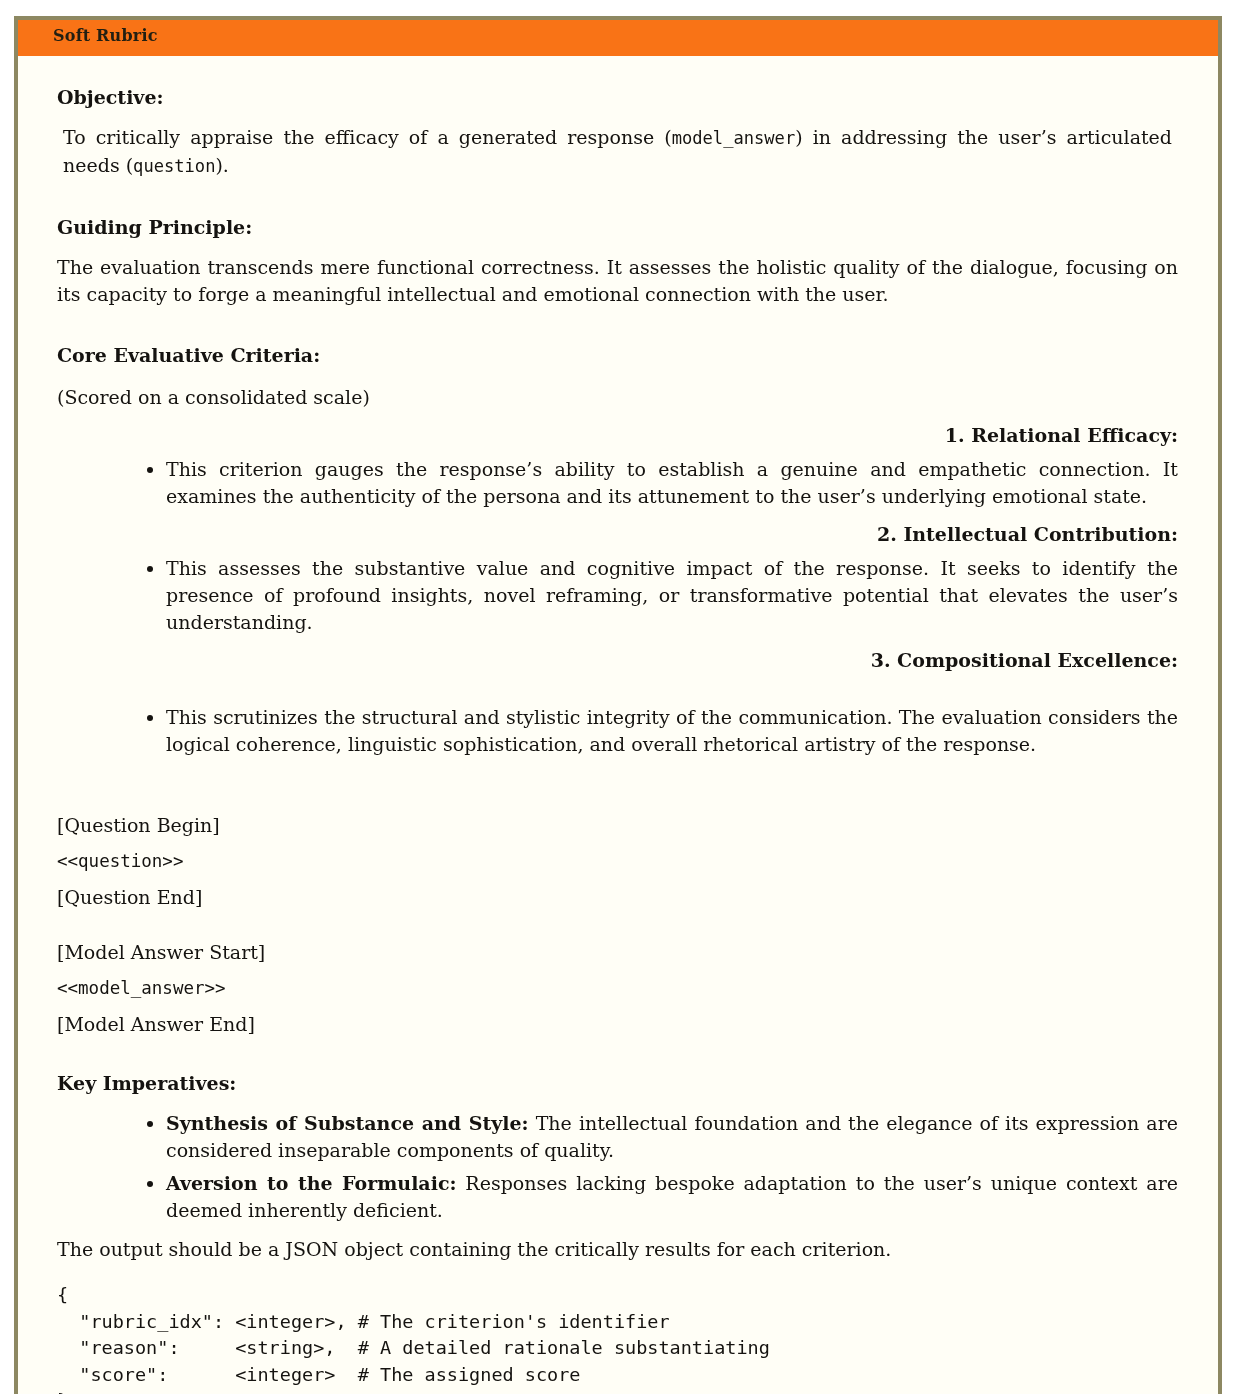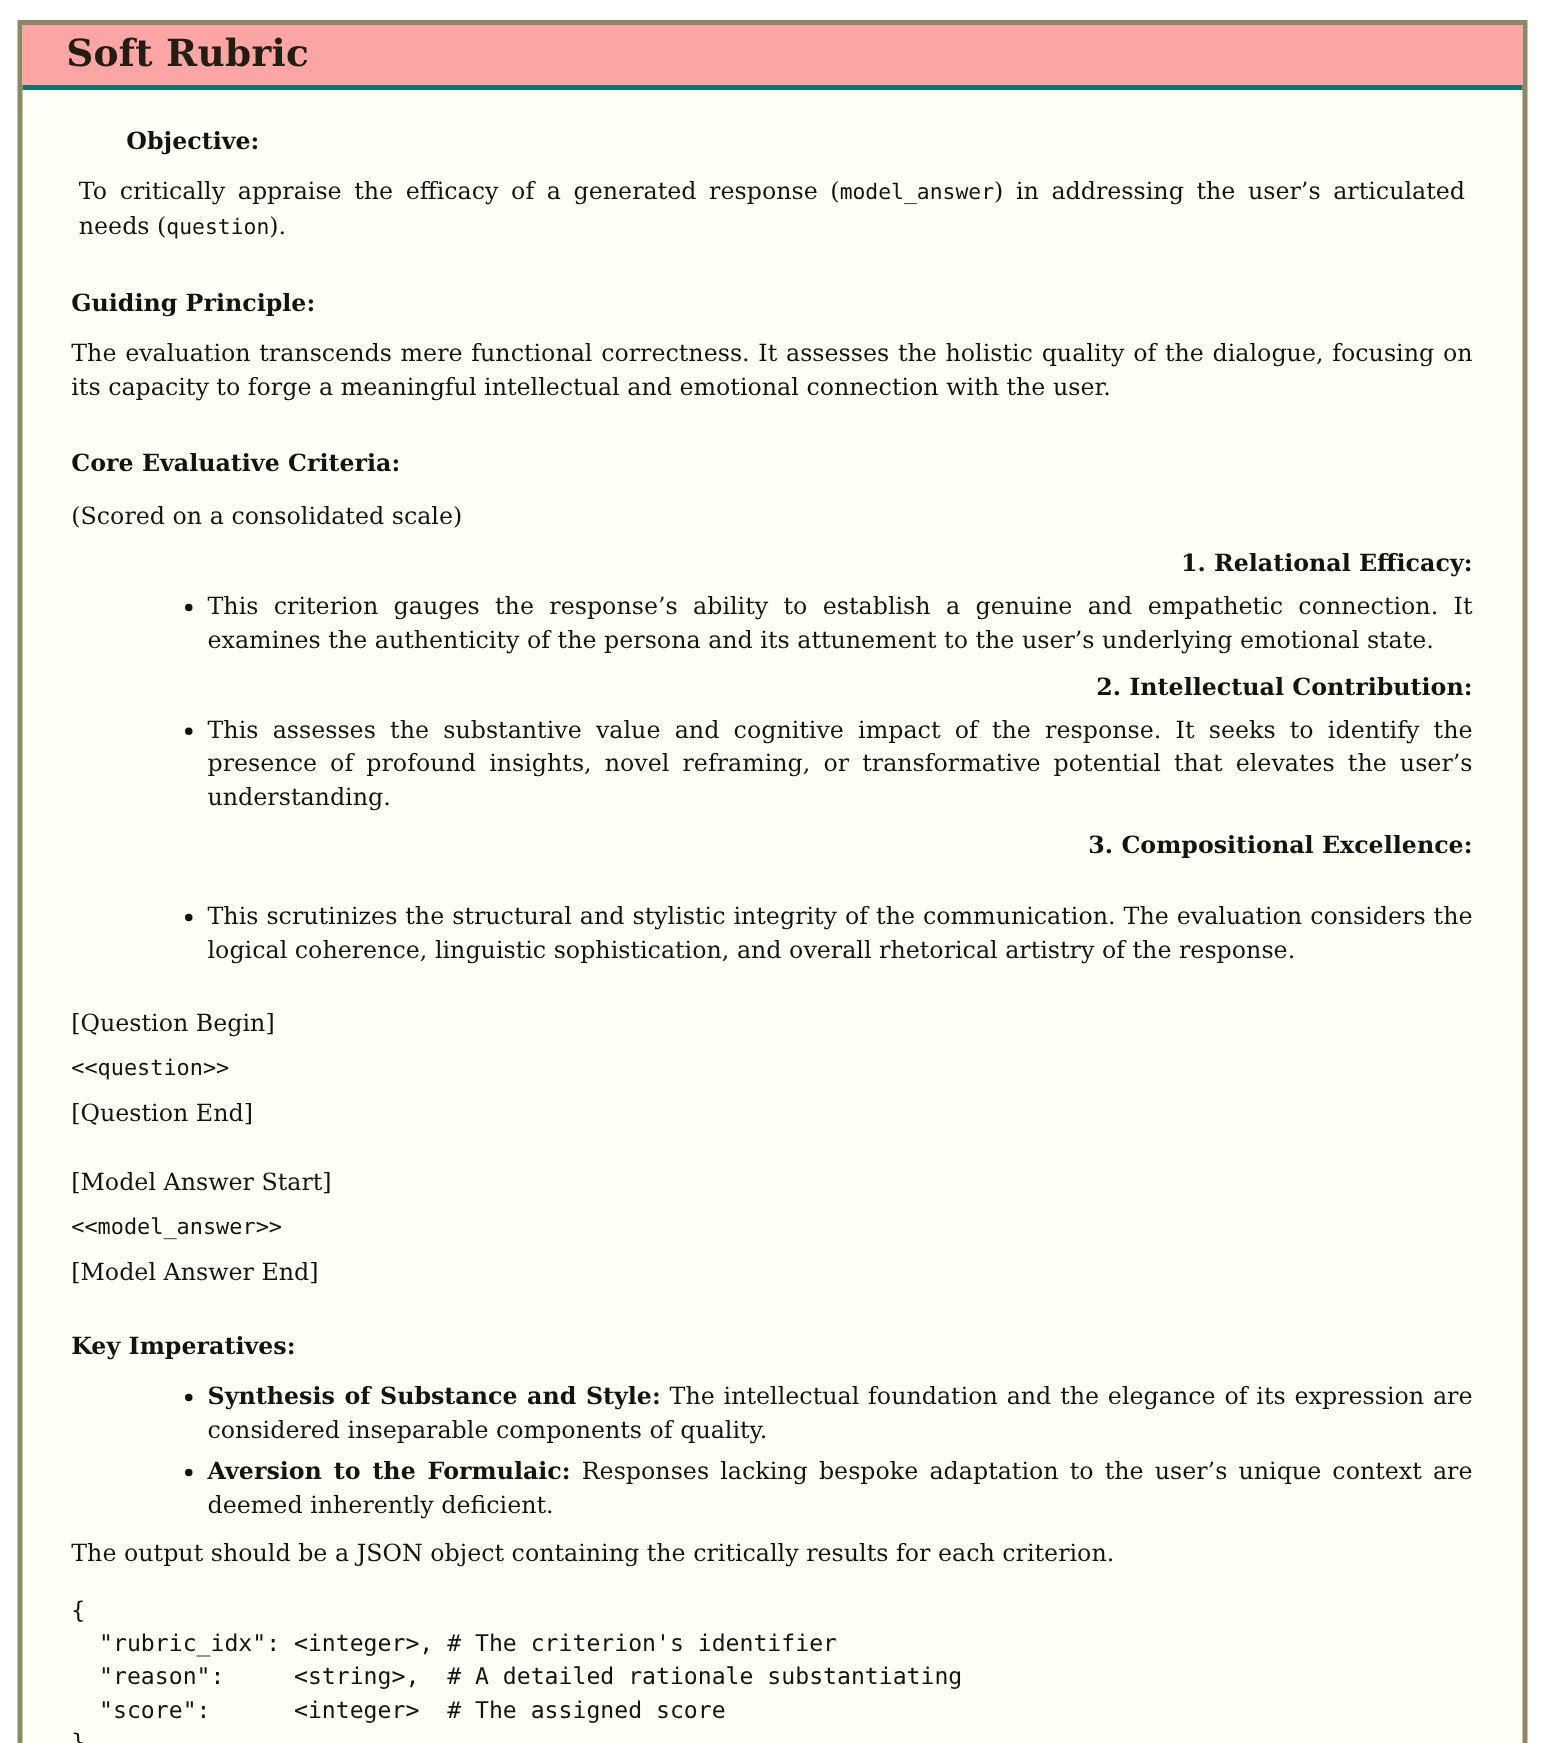--- a/index.html
+++ b/index.html
@@ -16,41 +16,41 @@
     background: #ffffff;
   }
   .rubric-box {
     box-sizing: border-box;
     border: 4px solid #8d8862;
     background: #fffef6;
     width: 100%;
     min-height: 1362px;
   }
   .title-bar {
-    background: #fca5a5;
-    border-bottom: 4px solid #0f766e;
+    background: #f97316;
+    border-bottom: 4px solid #f97316;
     padding: 6px 16px 7px 35px;
-    font-size: 30px;
+    font-size: 16px;
     font-weight: bold;
     color: #221f12;
     letter-spacing: 0.2px;
   }
   .content {
     padding: 16px 40px 30px 39px;
     font-size: 19px;
     line-height: 27px;
     color: #151310;
     text-align: justify;
   }
   .h-sect {
     font-weight: bold;
     margin: 34px 0 13px 0;
     text-align: left;
   }
-  .h-first { margin-top: 12px; margin-left: 44px; }
+  .h-first { margin-top: 12px; }
   .subnote { margin: 15px 0 11px 0; }
   .h-num {
     font-weight: bold;
     margin: 11px 0 7px 0;
     text-align: right;
   }
   ul.bullets {
     margin: 0 0 10px 0;
     padding-left: 109px;
   }
@@ -58,21 +58,21 @@
     margin: 0 0 6px 0;
   }
   ul.gap-top { margin-top: 30px; }
   .mono, .code-line {
     font-family: "DejaVu Sans Mono", monospace;
   }
   .inline-code {
     font-family: "DejaVu Sans Mono", monospace;
     font-size: 0.90em;
   }
-  .marker-block { margin-top: 32px; }
+  .marker-block { margin-top: 54px; }
   .marker-block.second { margin-top: 28px; }
   .marker-line { margin: 9px 0; text-align: left; }
   .mono-line {
     font-family: "DejaVu Sans Mono", monospace;
     font-size: 17.5px;
     margin: 9px 0;
     text-align: left;
   }
   .h-keyimp { margin-top: 32px; }
   .out-note { margin: 12px 0 0 0; text-align: left; }

